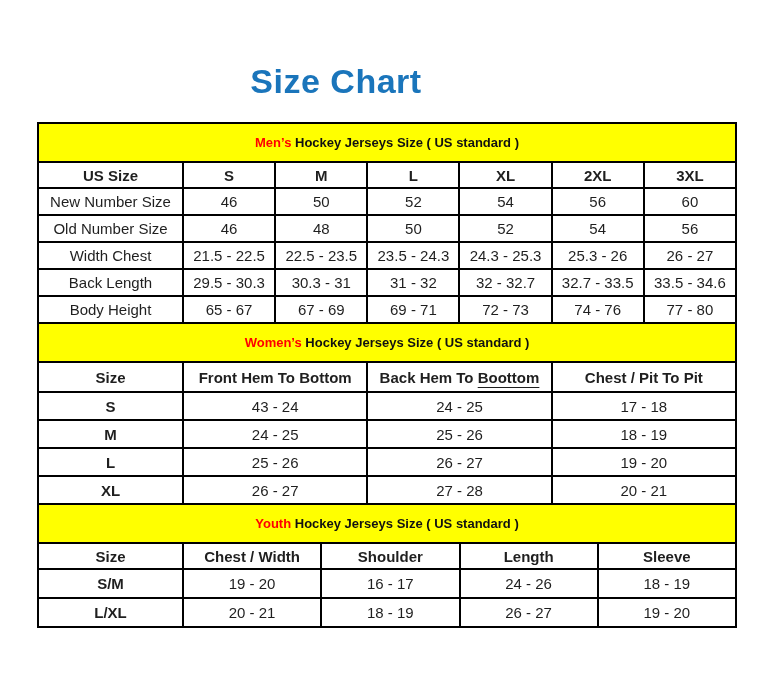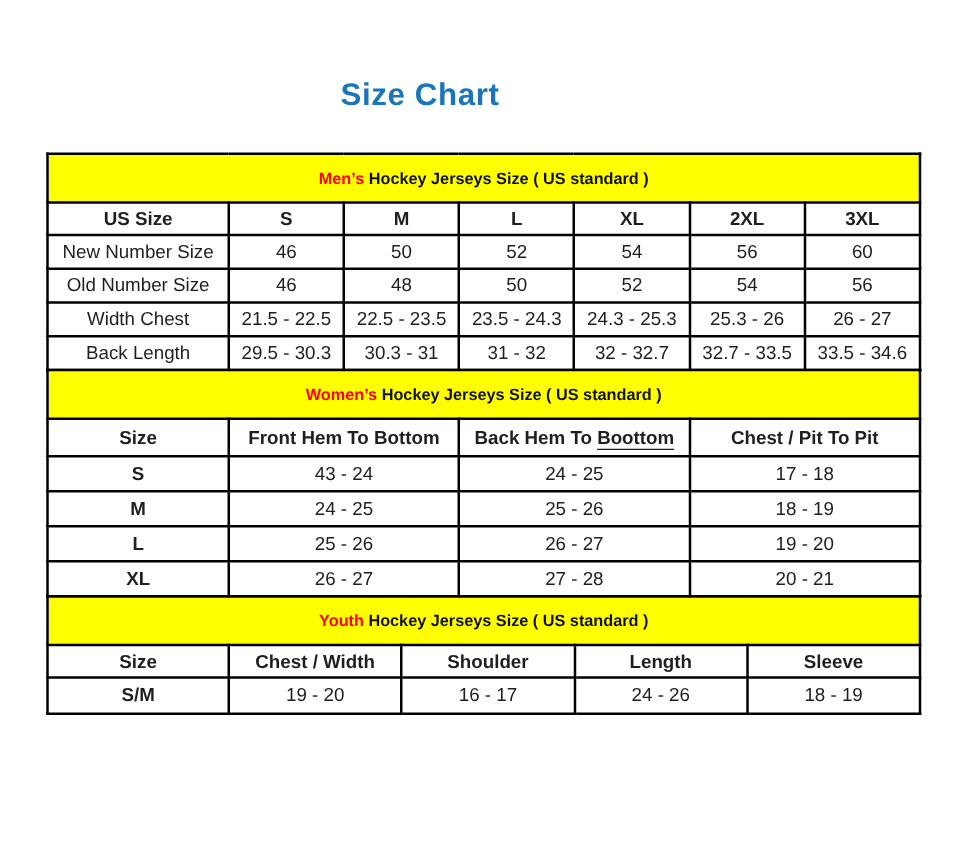--- a/index.html
+++ b/index.html
@@ -7,21 +7,21 @@
     width:776px; height:692px;
     background:#ffffff;
     font-family:"Liberation Sans", sans-serif;
     color:#1f1f1f;
     position:relative;
     overflow:hidden;
   }
   .title {
     position:absolute; top:62px; left:0; width:672px;
     text-align:center;
-    font-size:25px; font-weight:bold; color:#1a75bb;
+    font-size:34px; font-weight:bold; color:#1a75bb;
     margin:0; letter-spacing:0.5px;
   }
   .tables { position:absolute; left:37px; top:122px; width:700px; }
   table {
     border-collapse:collapse; table-layout:fixed;
     width:700px;
   }
   table + table { margin-top:-2px; }
   td {
     border:2px solid #000000;
@@ -110,20 +110,29 @@
     </tr>
     <tr class="r">
       <td>Back Length</td>
       <td>29.5 - 30.3</td>
       <td>30.3 - 31</td>
       <td>31 - 32</td>
       <td>32 - 32.7</td>
       <td>32.7 - 33.5</td>
       <td>33.5 - 34.6</td>
     </tr>
+    <tr class="r">
+      <td>Body Height</td>
+      <td>65 - 67</td>
+      <td>67 - 69</td>
+      <td>69 - 71</td>
+      <td>72 - 73</td>
+      <td>74 - 76</td>
+      <td>77 - 80</td>
+    </tr>
   </tbody>
     </table>
 
   <table class="t-wom">
     <colgroup>
       <col style="width:145px">
         <col>
         <col>
         <col>
     </colgroup>
@@ -183,16 +192,23 @@
       <td>Length</td>
       <td>Sleeve</td>
     </tr>
     <tr class="r">
       <td class="lbl-bold">S/M</td>
       <td>19 - 20</td>
       <td>16 - 17</td>
       <td>24 - 26</td>
       <td>18 - 19</td>
     </tr>
+    <tr class="r">
+      <td class="lbl-bold">L/XL</td>
+      <td>20 - 21</td>
+      <td>18 - 19</td>
+      <td>26 - 27</td>
+      <td>19 - 20</td>
+    </tr>
   </tbody>
     </table>
 
 </div>
 
 </body></html>

